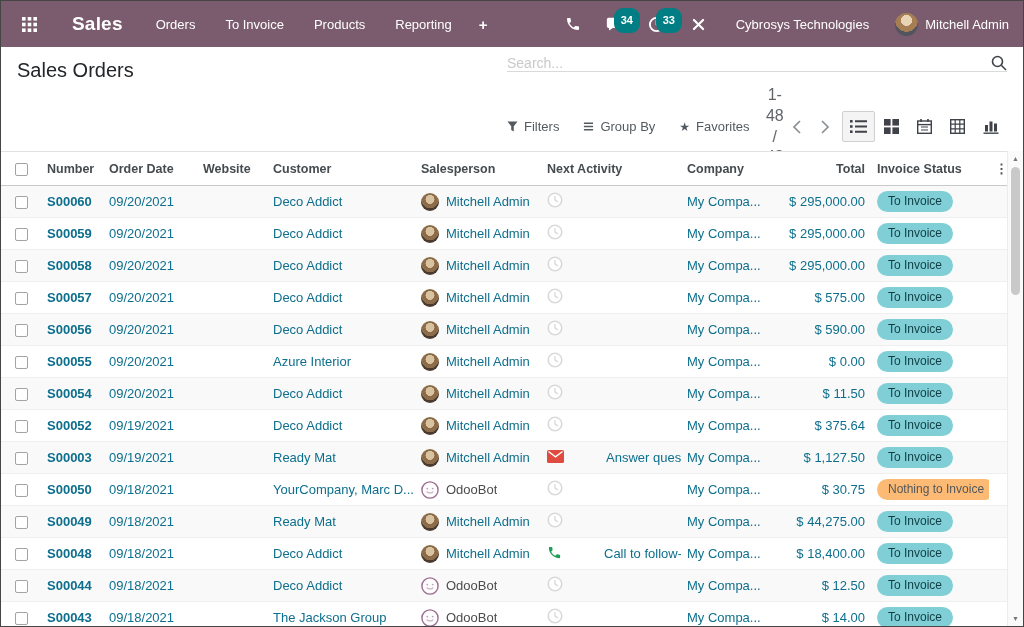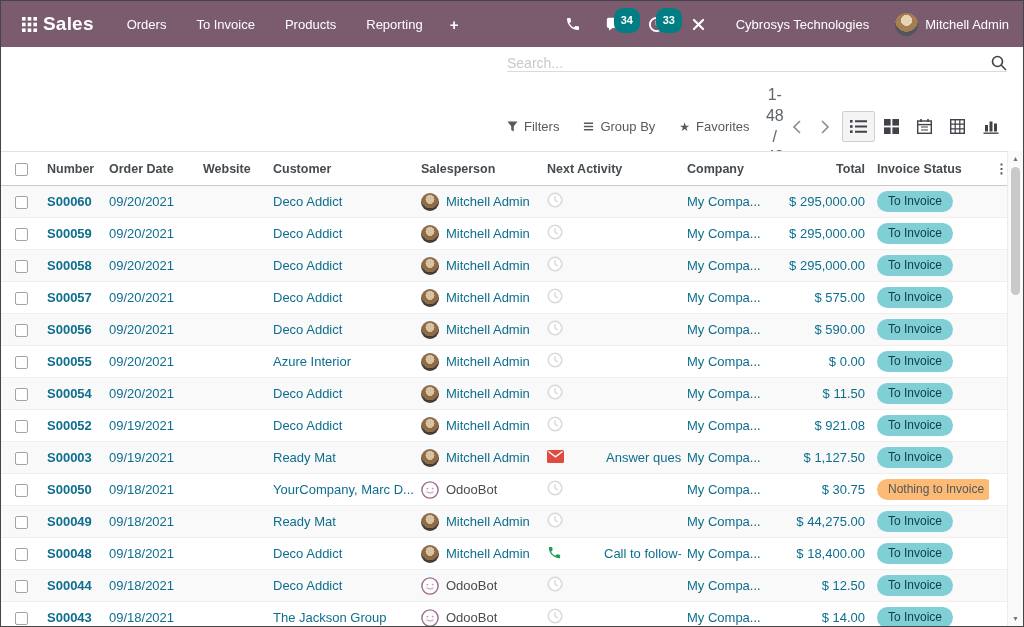--- a/index.html
+++ b/index.html
@@ -3,21 +3,21 @@
 <meta charset="utf-8">
 <style>
   * { box-sizing: border-box; margin: 0; padding: 0; }
   html,body { width:1024px; height:627px; overflow:hidden;
     font-family:"Liberation Sans", sans-serif; background:#fff; }
   .frame { position:relative; width:1024px; height:627px; border:1px solid #454545; overflow:hidden; background:#fff; }
 
   
   .navbar { height:46px; background:#7a5c6e; display:flex; align-items:center; padding:0 14px; color:#fff; }
   .apps-btn { width:28px; height:28px; display:flex; align-items:center; justify-content:center; cursor:pointer; }
-  .brand { font-size:19px; font-weight:bold; margin:0 18px 0 0; letter-spacing:.2px; }
+  .brand { font-size:19px; font-weight:bold; margin:0 18px 0 29px; letter-spacing:.2px; }
   .nav-menu { display:flex; align-items:center; }
   .nav-item { font-size:13px; padding:13px 15px; cursor:pointer; }
   .nav-plus { font-size:15px; font-weight:bold; padding:14px 12px; cursor:pointer; }
   .nav-right { margin-left:auto; display:flex; align-items:center; gap:8px; }
   .nav-iconbtn { position:relative; width:34px; height:34px; display:flex; align-items:center; justify-content:center; cursor:pointer; }
   .nav-badge { position:absolute; top:1px; left:16px; background:#017e84; color:#fff; font-size:11px;
     padding:6px 7px; border-radius:9px; line-height:1.2; font-weight:bold; }
   .nav-company { font-size:13px; margin:0 18px 0 12px; cursor:pointer; }
   .nav-user { display:flex; align-items:center; gap:7px; cursor:pointer; }
   .nav-avatar { width:23px; height:23px; border-radius:50%;
@@ -140,20 +140,21 @@
       </div>
       <div class="nav-company">Cybrosys Technologies</div>
       <div class="nav-user">
         <span class="nav-avatar"></span>
         <span class="nav-username">Mitchell Admin</span>
       </div>
     </div>
   </div>
 
   <div class="control">
+    <div class="page-title">Sales Orders</div>
 
     <div class="right-zone">
       <div class="search-row">
         <input class="search-input" type="text" placeholder="Search..." style="">
         <button class="search-btn">
           <svg width="16" height="16" viewBox="0 0 16 16">
               <circle cx="6.5" cy="6.5" r="5" fill="none" stroke="#3f4349" stroke-width="1.6"></circle>
               <line x1="10.3" y1="10.3" x2="15" y2="15" stroke="#3f4349" stroke-width="1.6"></line>
             </svg>
         </button>
@@ -520,21 +521,21 @@
             <svg width="16" height="16" viewBox="0 0 16 16">
                     <circle cx="8" cy="8" r="6.8" fill="#fff" stroke="#dadada" stroke-width="1.6"></circle>
                     <path d="M8 4.6v3.6l2.4 1.5" fill="none" stroke="#dadada" stroke-width="1.4" stroke-linecap="round"></path>
                   </svg>
           </span>
 
           <span class="act-label"></span>
         </span>
       </td>
       <td>My Compa...</td>
-      <td class="col-total">$ 921.08</td>
+      <td class="col-total">$ 375.64</td>
       <td>
         <span class="status-badge">To Invoice</span>
       </td>
       <td></td>
     </tr>
           <tr class="odd" data-activity="mail" data-sp="photo" data-status="to_invoice">
       <td class="col-check"><input type="checkbox" class="rowcheck" style=""></td>
       <td class="num-cell">S00003</td>
       <td>09/19/2021</td>
       <td></td>

